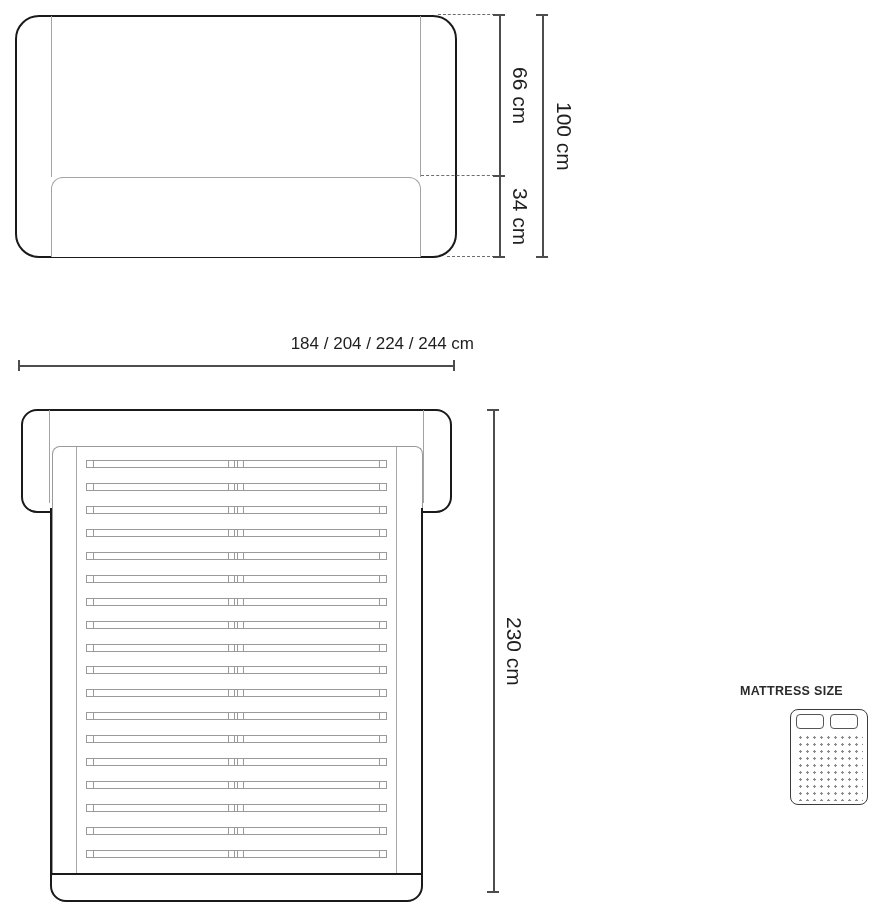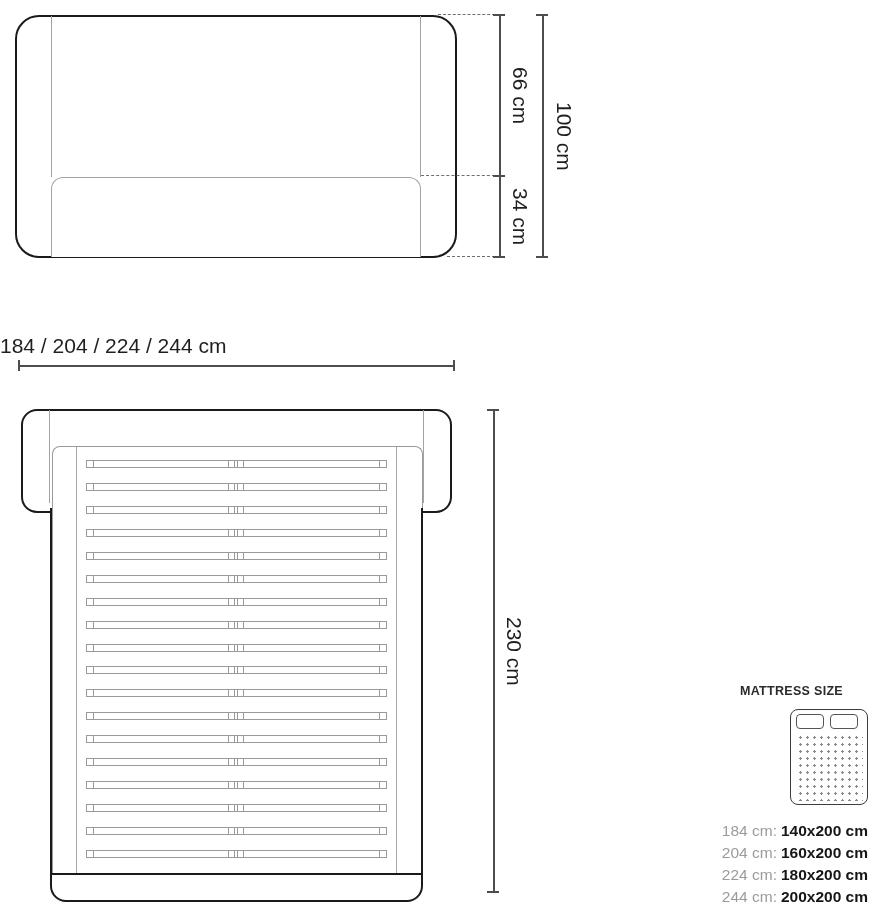--- a/index.html
+++ b/index.html
@@ -34,21 +34,21 @@
   .capB2{left:536px;top:256px;}
 
   .vtext{writing-mode:vertical-rl;display:flex;align-items:center;justify-content:center;
          font-size:21px;color:#1f1f1f;white-space:nowrap;}
   .lbl66{left:504px;top:15px;width:32px;height:161px;}
   .lbl34{left:504px;top:176px;width:32px;height:82px;}
   .lbl100{left:547px;top:15px;width:34px;height:243px;}
   .lbl230{left:497px;top:410px;width:34px;height:483px;}
 
   
-  .w-label{left:0;top:334px;width:474px;text-align:left;font-size:21px;color:#1f1f1f;}
+  .w-label{left:0;top:334px;width:474px;text-align:right;font-size:17px;color:#1f1f1f;}
   .w-line{left:18px;top:365px;width:437px;height:2px;background:#4d4d4d;}
   .w-capl{left:18px;top:360px;}
   .w-capr{left:453px;top:360px;}
 
   
   .tv-head{left:21px;top:409px;width:431px;height:104px;border:2px solid #1a1a1a;border-radius:16px;background:#fff;}
   .tv-seam{width:1px;background:#a3a3a3;top:410px;height:93px;}
   .tv-seam-l{left:49px;}
   .tv-seam-r{left:423px;}
   .tv-frame{left:52px;top:446px;width:371px;height:427px;border:1px solid #9a9a9a;border-bottom:none;border-radius:8px 8px 0 0;background:#fff;}
@@ -238,20 +238,14 @@
   <div class="abs hcap capC1"></div>
   <div class="abs hcap capC2"></div>
   <div class="abs vtext lbl230">230 cm</div>
 
   <div class="abs mp-title">MATTRESS SIZE</div>
   <div class="abs mp-icon">
     <div class="mp-pillow mp-pillow-l"></div>
     <div class="mp-pillow mp-pillow-r"></div>
     <div class="mp-dots"></div>
   </div>
-  <div class="abs mp-list">
-      <div class="mp-row"><span class="frame-size">184 cm:</span><span class="mattress-size">140x200 cm</span></div>
-      <div class="mp-row"><span class="frame-size">204 cm:</span><span class="mattress-size">160x200 cm</span></div>
-      <div class="mp-row"><span class="frame-size">224 cm:</span><span class="mattress-size">180x200 cm</span></div>
-      <div class="mp-row"><span class="frame-size">244 cm:</span><span class="mattress-size">200x200 cm</span></div>
-    </div>
 
 </div>
 
 </body></html>

